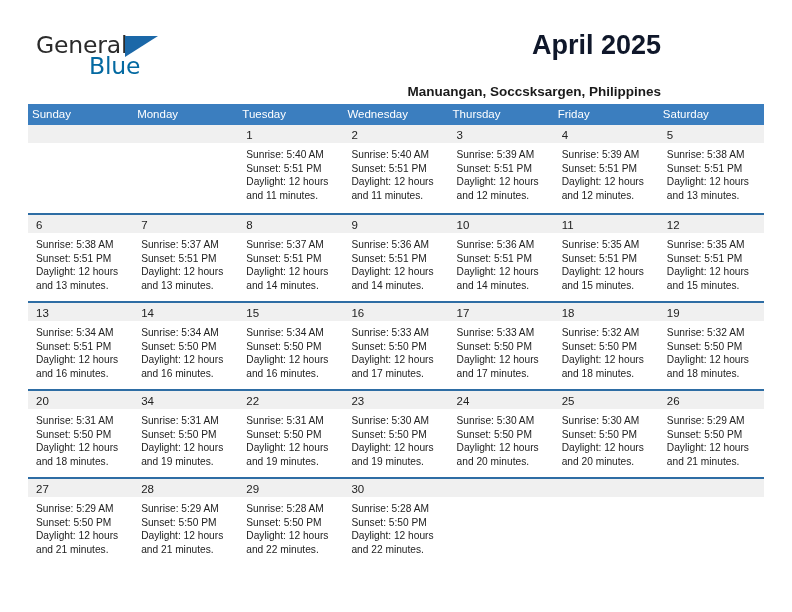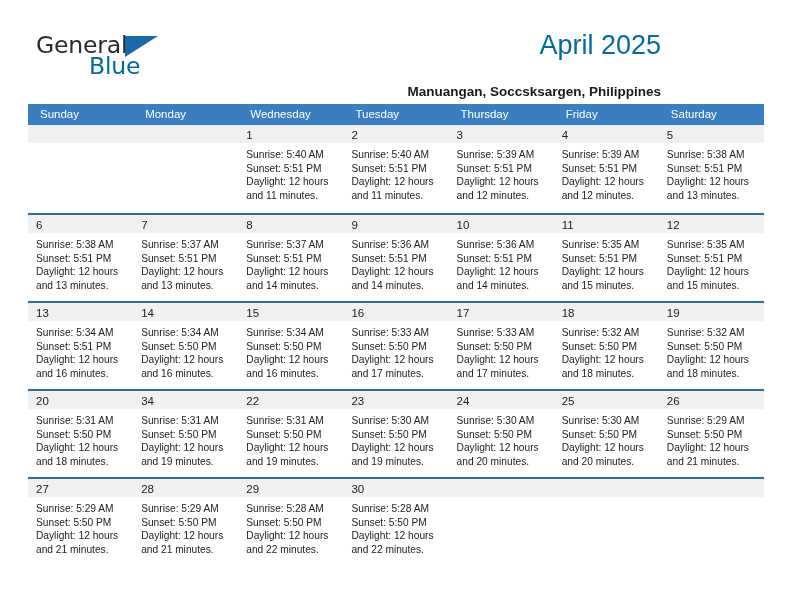--- a/index.html
+++ b/index.html
@@ -67,22 +67,22 @@
   }
 
   .title-block {
     position: absolute;
     right: 36px;
     top: 30px;
     text-align: right;
   }
   .cal-title {
     font-size: 27px;
-    font-weight: normal;
-    color: #0369a1;
+    font-weight: bold;
+    color: #0f172a;
     line-height: 1.12;
     white-space: nowrap;
   }
   .cal-subtitle {
     margin-top: 24px;
     font-size: 13.5px;
     font-weight: bold;
     color: #1a1a1a;
     line-height: 1.2;
     white-space: nowrap;
@@ -98,21 +98,21 @@
   .weekdays {
     display: flex;
     background: #3b7ebf;
     height: 21px;
   }
   .weekday {
     flex: 1 1 0;
     color: #ffffff;
     font-size: 11.5px;
     line-height: 21px;
-    padding-left: 12px;
+    padding-left: 4px;
     box-sizing: border-box;
     white-space: nowrap;
     overflow: hidden;
   }
   .week {
     display: flex;
     border-top: 2px solid #2e6da4;
     height: 88px;
     box-sizing: border-box;
   }
@@ -167,22 +167,22 @@
       <div class="cal-title">April 2025</div>
       <div class="cal-subtitle">Manuangan, Soccsksargen, Philippines</div>
     </div>
 
   </div>
 
   <div class="calendar">
     <div class="weekdays" id="weekday-row">
         <div class="weekday">Sunday</div>
         <div class="weekday">Monday</div>
+        <div class="weekday">Tuesday</div>
         <div class="weekday">Wednesday</div>
-        <div class="weekday">Tuesday</div>
         <div class="weekday">Thursday</div>
         <div class="weekday">Friday</div>
         <div class="weekday">Saturday</div>
       </div>
     <div id="weeks-container">
         <div class="week first">
           <div class="day empty">
             <div class="day-num-strip"><span class="day-num"></span></div>
             <div class="day-body"></div>
           </div>

